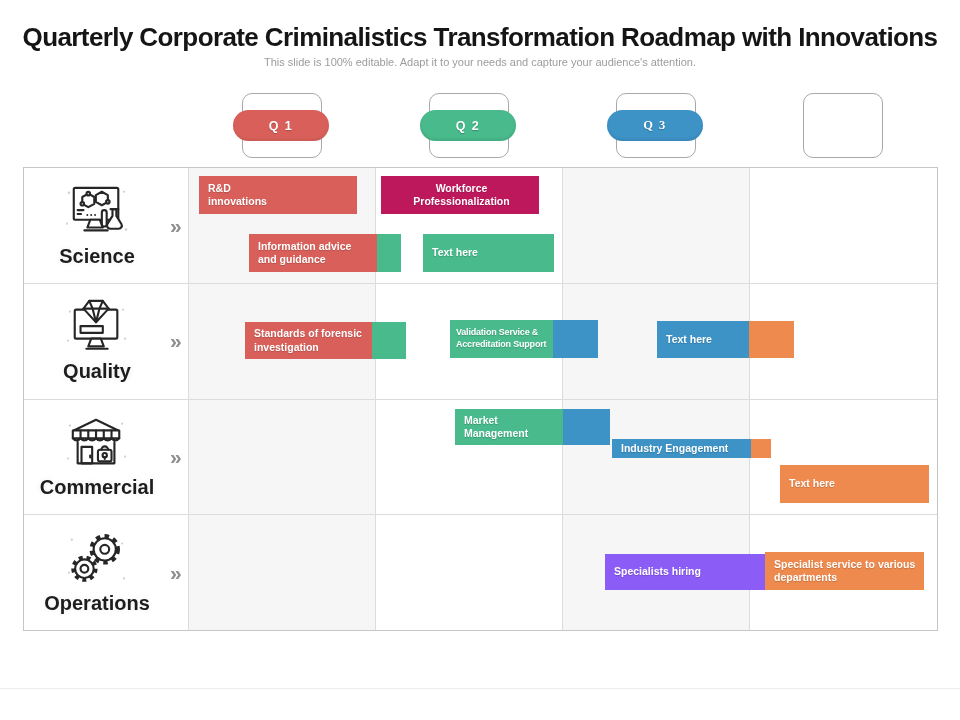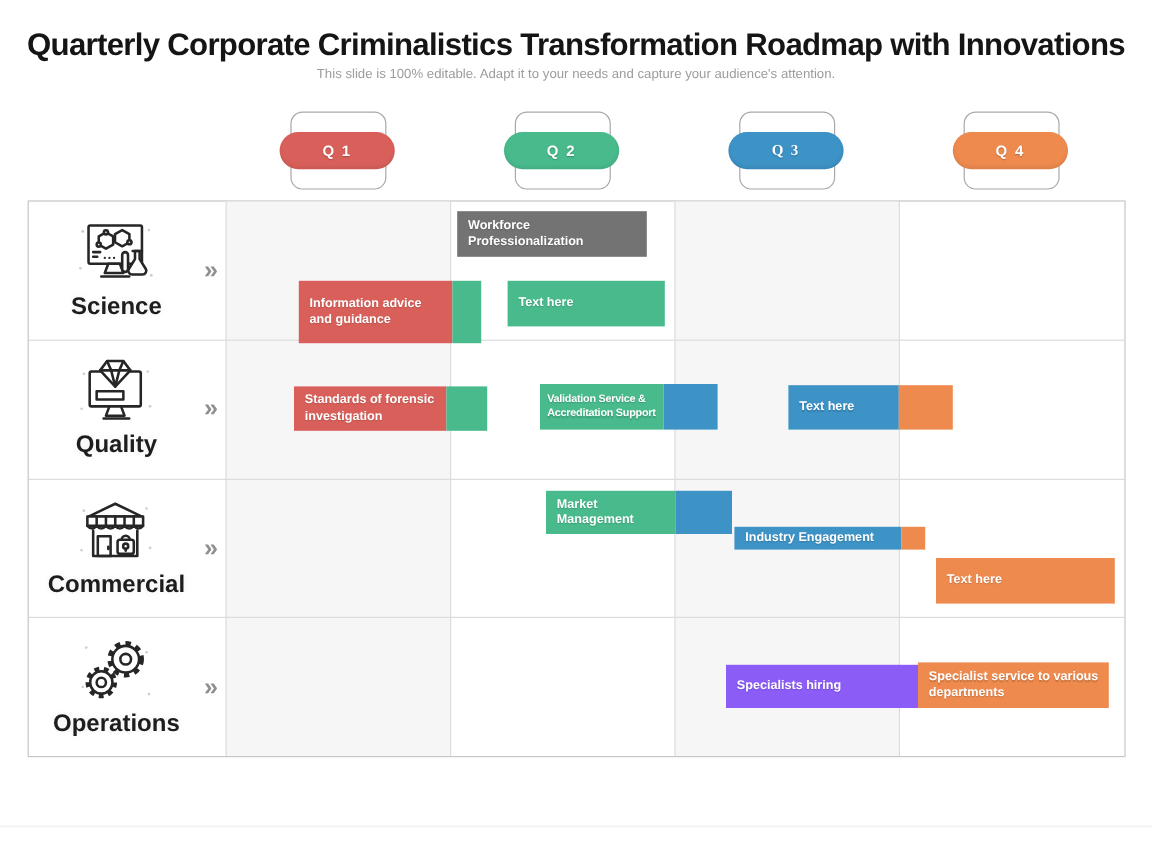--- a/index.html
+++ b/index.html
@@ -42,21 +42,21 @@
   
   .bar{position:absolute;display:flex;align-items:center;color:#fff;
        font-size:10.5px;font-weight:700;line-height:1.28;z-index:5;
        text-shadow:0 1px 1px rgba(0,0,0,.18);}
   .bar .lbl{padding:2px 6px 2px 9px;}
   .tail{position:absolute;left:100%;top:0;height:100%;}
   .t20{width:20px;} .t24{width:24px;} .t34{width:34px;} .t45{width:45px;} .t47{width:47px;}
 
   .b0{left:175px;top:8px;width:158px;height:38px;}
   .b0 .lbl{max-width:80px;}
-  .b1{left:225px;top:66px;width:128px;height:52px;}
+  .b1{left:225px;top:66px;width:128px;height:38px;}
   .b2{left:357px;top:8px;width:158px;height:38px;}
   .b3{left:399px;top:66px;width:131px;height:38px;}
   .b4{left:221px;top:154px;width:127px;height:37px;}
   .b5{left:426px;top:152px;width:103px;height:38px;font-size:9px;letter-spacing:-0.2px;}
   .b5 .lbl{padding-left:6px;}
   .b6{left:633px;top:153px;width:92px;height:37px;}
   .b7{left:431px;top:241px;width:108px;height:36px;}
   .b8{left:588px;top:271px;width:139px;height:19px;}
   .b9{left:756px;top:297px;width:149px;height:38px;}
   .b10{left:561px;top:386px;width:160px;height:36px;}
@@ -72,21 +72,20 @@
   <div class="title">Quarterly Corporate Criminalistics Transformation Roadmap with Innovations</div>
   <div class="subtitle">This slide is 100% editable.  Adapt it to your needs and capture your audience's attention.</div>
 
   <div class="qbox" style="left:242px"></div>
   <div class="qbox" style="left:429px"></div>
   <div class="qbox" style="left:616px"></div>
   <div class="qbox" style="left:803px"></div>
   <div class="qpill" style="left: 233px; background: rgb(217, 96, 90);">Q 1</div>
   <div class="qpill" style="left: 420px; background: rgb(72, 186, 140); text-align: center;">Q 2</div>
   <div class="qpill" style="left: 607px; background: rgb(61, 146, 198); font-family: Liberation Serif, serif;">Q 3</div>
-  <div class="qpill" style="left: 794px; background: rgb(238, 138, 78);">Q 4</div>
 
   <div class="grid">
 
     <div class="colshade" style="left:164px"></div>
     <div class="colshade" style="left:538px"></div>
 
     <div class="vline" style="left:164px"></div>
     <div class="vline" style="left:351px"></div>
     <div class="vline" style="left:538px"></div>
     <div class="vline" style="left:725px"></div>
@@ -185,25 +184,28 @@
             <circle cx="25" cy="40" r="11.5" fill="none" stroke="#262626" stroke-width="4.2" stroke-dasharray="4.1 3.9"></circle>
             <circle class="ink" cx="25" cy="40" r="9.6"></circle>
             <circle class="ink-n" cx="25" cy="40" r="4"></circle>
           </svg>
         </span>
         <span class="hdr-label">Operations</span>
       </div>
       <span class="chev">»</span>
     </div>
 
+    <div class="bar b0" style="background: rgb(217, 96, 90);">
+      <span class="lbl">R&amp;D innovations</span>
+    </div>
     <div class="bar b1" style="background: rgb(217, 96, 90);">
       <span class="lbl">Information advice and guidance</span>
       <span class="tail t24" style="background: rgb(72, 186, 140);"></span>
     </div>
-    <div class="bar b2" style="background: #737373;">
+    <div class="bar b2" style="background: #be185d; text-align: center;">
       <span class="lbl">Workforce Professionalization</span>
     </div>
     <div class="bar b3" style="background: rgb(72, 186, 140);">
       <span class="lbl">Text here</span>
     </div>
     <div class="bar b4" style="background: rgb(217, 96, 90);">
       <span class="lbl">Standards of forensic investigation</span>
       <span class="tail t34" style="background: rgb(72, 186, 140);"></span>
     </div>
     <div class="bar b5" style="background: rgb(72, 186, 140);">

